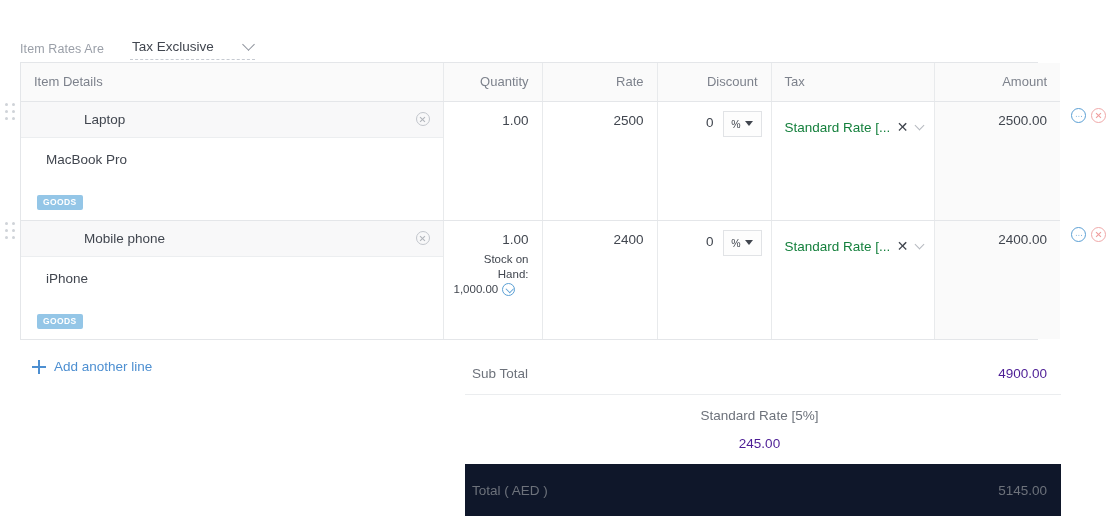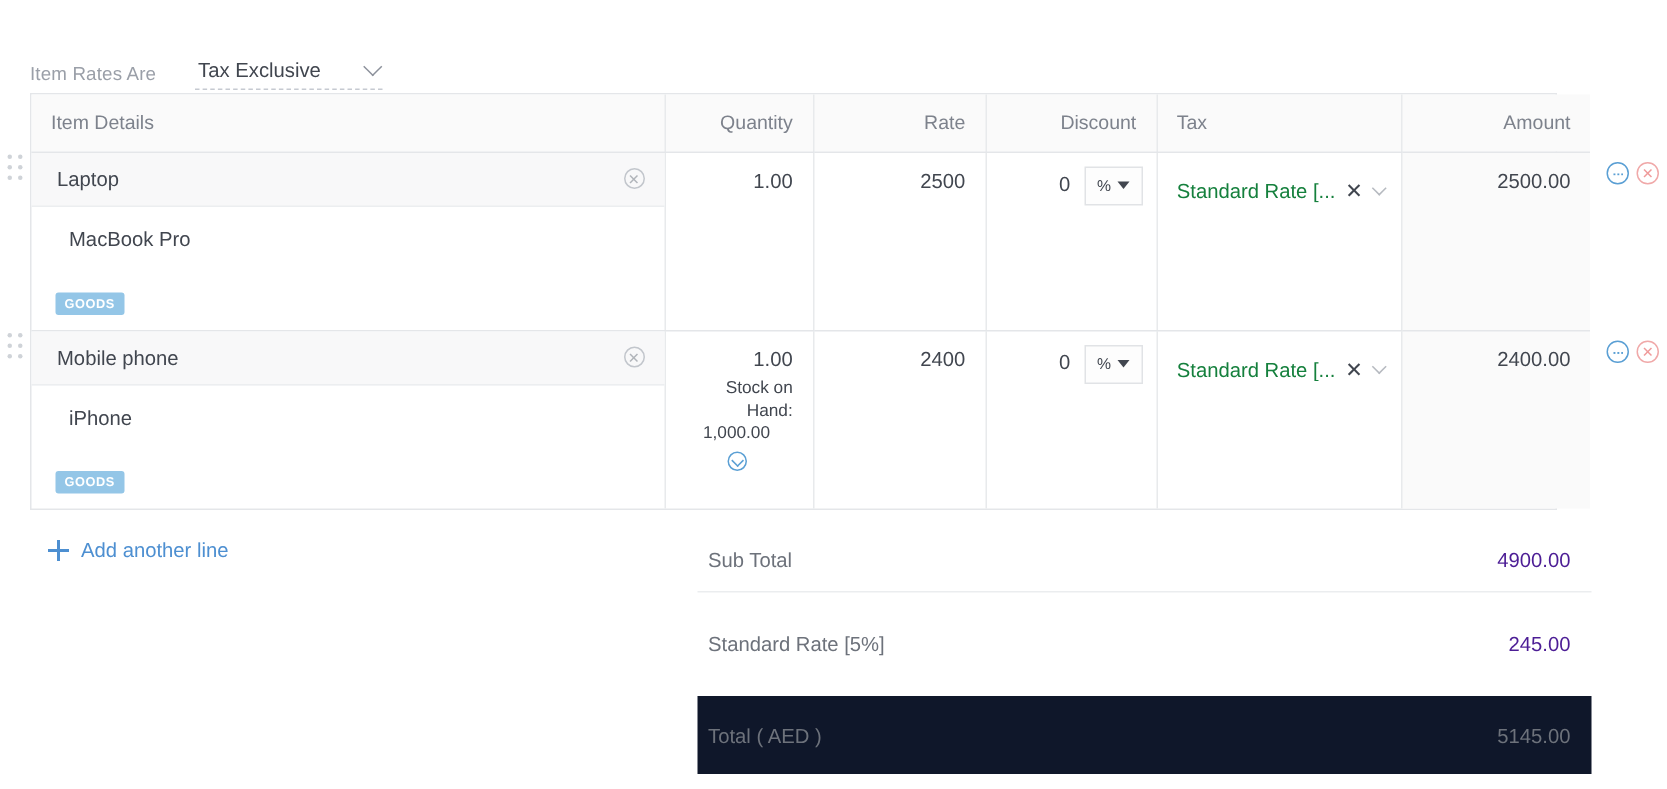--- a/index.html
+++ b/index.html
@@ -101,20 +101,21 @@
     border-bottom: 1px solid #eceef0;
     height: 36px;
     display: flex;
     align-items: center;
     padding: 0 13px 0 17px;
   }
   .item-name {
     font-size: 13.5px;
     color: #41464f;
     flex: 1;
+    margin-left: 46px;
   }
   .clear-circle {
     width: 14px; height: 14px;
     border-radius: 50%;
     border: 1px solid #c2c6cc;
     position: relative;
     cursor: pointer;
     flex: none;
   }
   .clear-circle::before, .clear-circle::after {
@@ -156,21 +157,20 @@
     font-size: 11.5px;
     color: #41464f;
     text-align: right;
     line-height: 15px;
     padding: 5px 13px 0 10px;
   }
   .stock-line {
     display: flex;
     align-items: center;
     gap: 4px;
-    flex-direction: column;
   }
   .stock-chevron {
     display: inline-block;
     width: 13px; height: 13px;
     border: 1px solid #5a9fd4;
     border-radius: 50%;
     position: relative;
     cursor: pointer;
     flex: none;
   }
@@ -333,21 +333,21 @@
     display: flex;
     align-items: center;
     justify-content: space-between;
     height: 43px;
     padding: 0 14px 0 7px;
     font-size: 13.5px;
     color: #6d727b;
   }
   .tot-row .tot-val { color: #4c1d95; }
   .tot-row.sub { border-bottom: 1px solid #ebedef; }
-  .tot-row.tax2 { margin-top: 13px; }
+  .tot-row.tax2 { margin-top: 13px; flex-direction: column; }
   .tot-row.grand {
     background: #0f172a;
     margin-top: 13px;
     height: 52px;
     padding-left: 7px;
   }
   .tot-row.grand .tot-label,
   .tot-row.grand .tot-val { color: #6d727b; }
 </style>
 </head>

